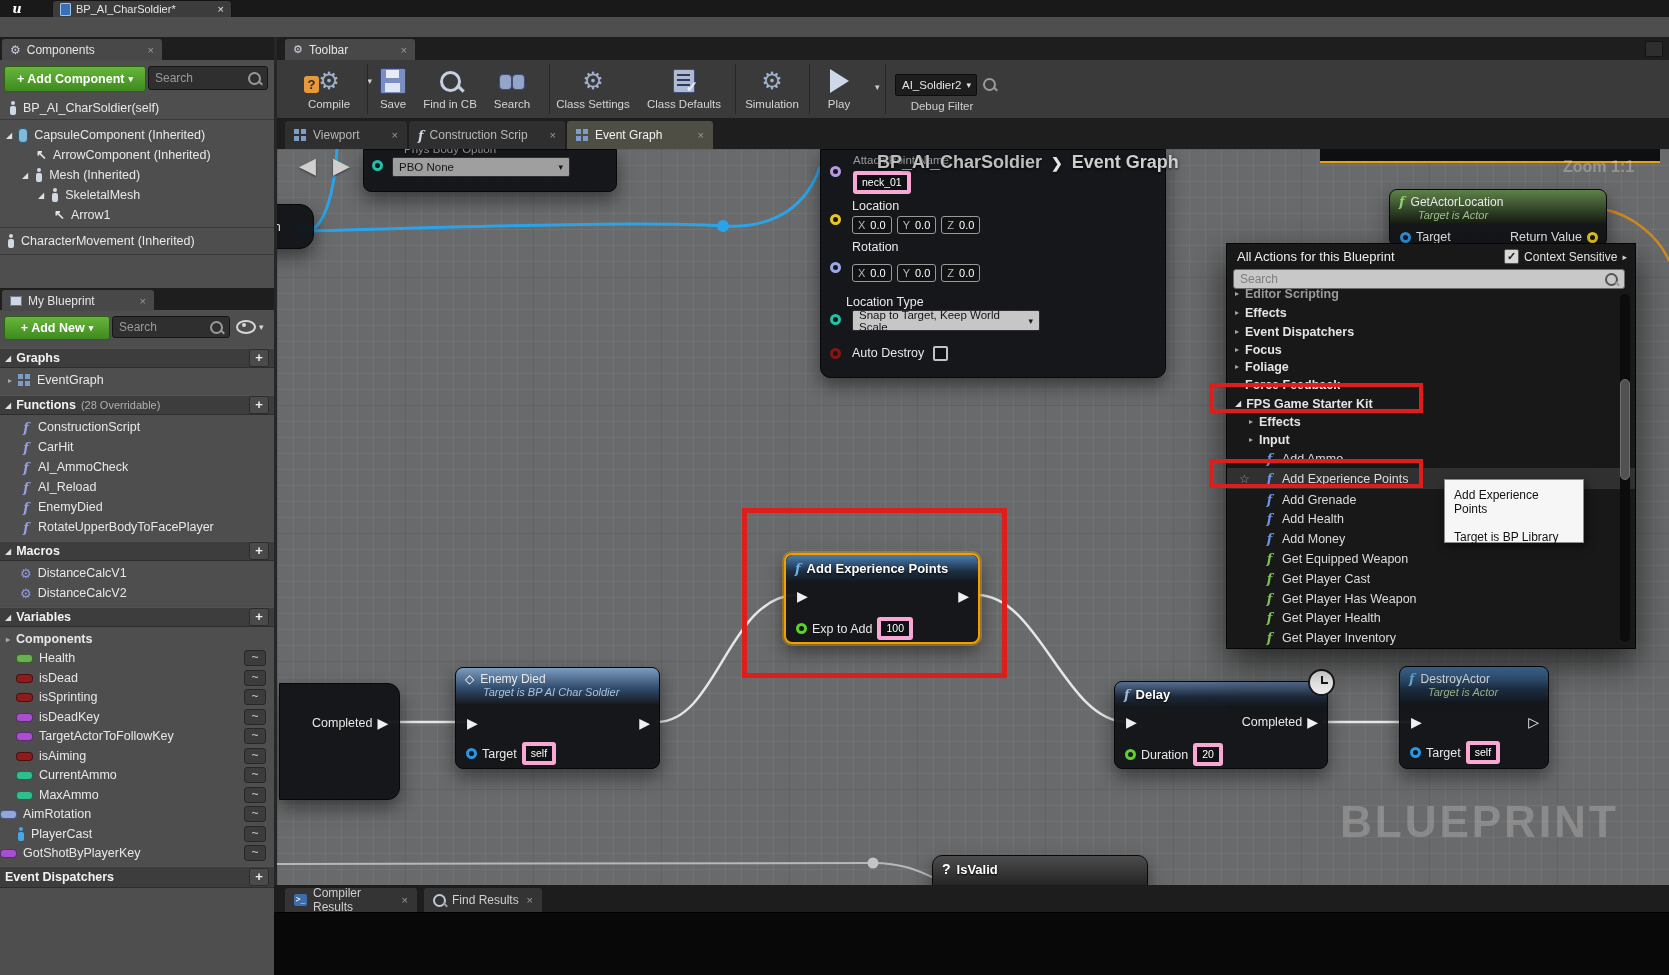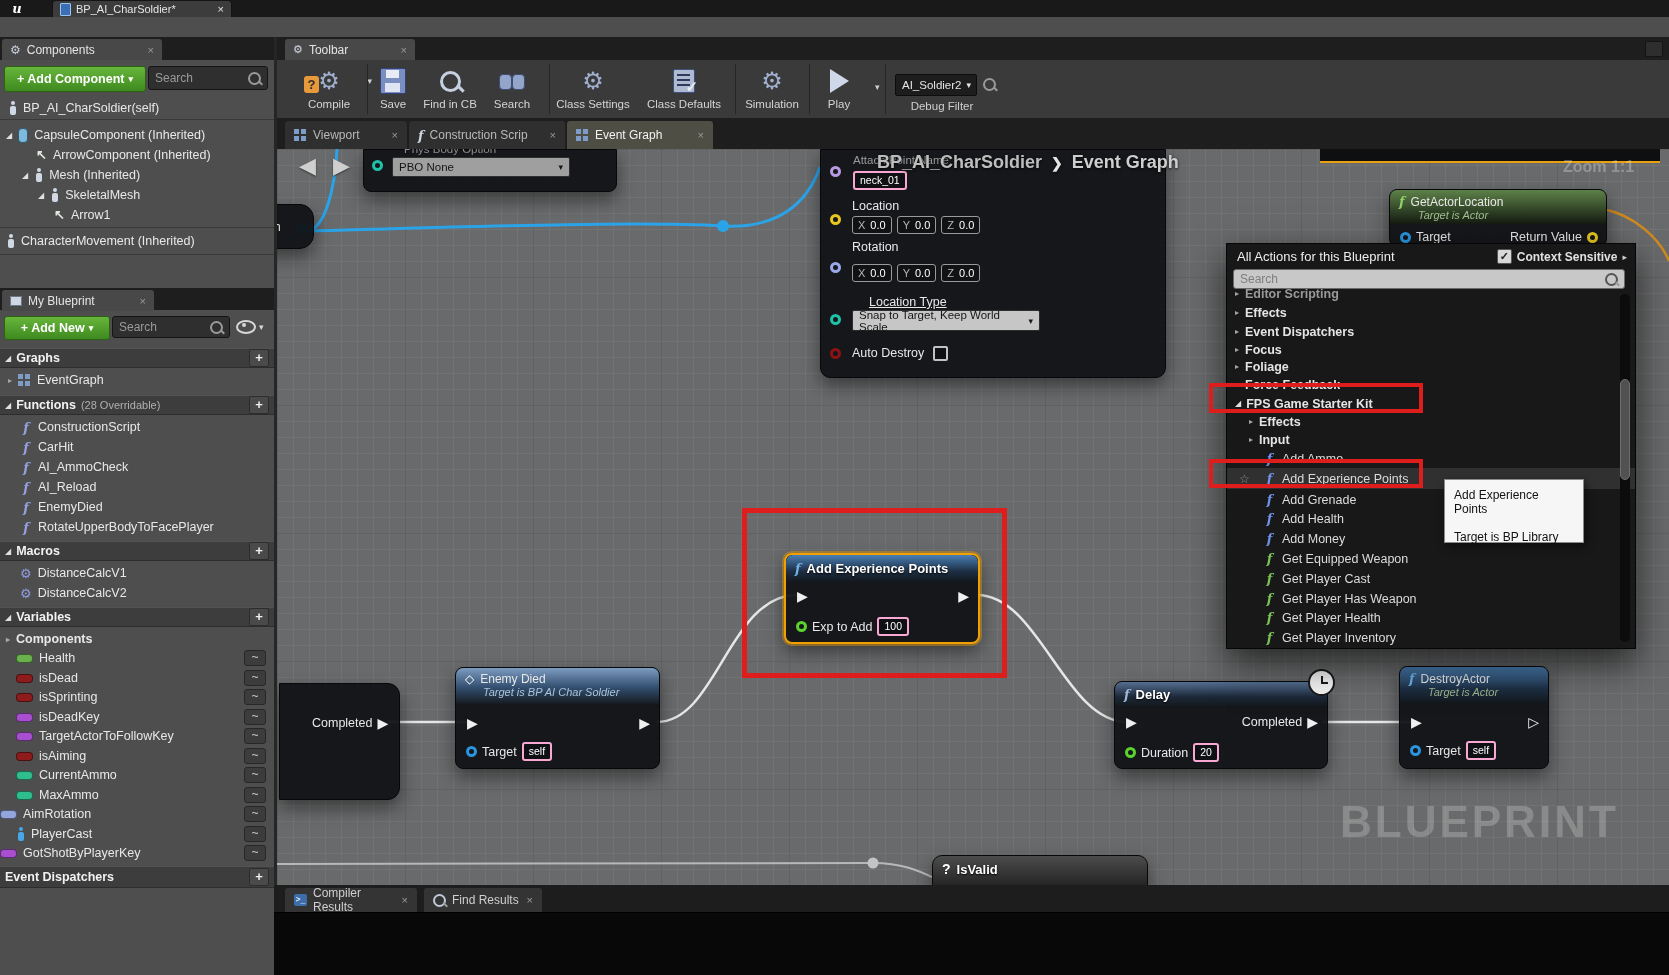--- a/index.html
+++ b/index.html
@@ -92,21 +92,21 @@
      box-shadow:7px 0 0 #7d9cc8,0 7px 0 #7d9cc8,7px 7px 0 #7d9cc8;}
   .node{position:absolute;background:rgba(17,19,22,.95);border:1px solid #070809;border-radius:8px;
         box-shadow:0 8px 18px rgba(0,0,0,.45);color:#e8e8e8;box-sizing:border-box;}
   .nhdr{border-radius:7px 7px 0 0;display:flex;align-items:center;gap:6px;padding:0 9px;box-sizing:border-box;}
   .nhdr .t{font-weight:bold;font-size:13px;color:#fff;text-shadow:0 1px 2px #000;}
   .nhdr2{border-radius:7px 7px 0 0;padding:4px 9px 2px;box-sizing:border-box;}
   .nsub{font-style:italic;font-size:11px;}
   .nrow{position:absolute;display:flex;align-items:center;gap:5px;}
   .ring{width:11px;height:11px;border-radius:50%;box-sizing:border-box;border:3px solid currentColor;flex:none;}
   .xpin{font-size:14px;color:#f0f0f0;line-height:14px;}
-  .vbox{background:rgba(8,10,12,.5);border:2px solid #f9a8d4;border-radius:3px;color:#fff;font-size:10.5px;
+  .vbox{background:rgba(8,10,12,.5);border:4px solid #f9a8d4;border-radius:3px;color:#fff;font-size:10.5px;
         padding:0 5px;height:15px;line-height:15px;}
   .axbox{display:flex;gap:5px;align-items:center;border:1px solid #9a9a9a;border-radius:3px;
          background:rgba(8,10,12,.35);height:16px;padding:0 5px;font-size:11px;}
   .ax{color:#b8b8b8;} .av{color:#fff;}
   .ddl{background:#c6c6c6;color:#161616;border:1px solid #2e2e2e;border-radius:2px;font-size:11.5px;
        display:flex;align-items:center;padding:0 6px;box-sizing:border-box;justify-content:space-between;}
   .chk{width:15px;height:15px;background:rgba(8,10,12,.5);border:2px solid #c2c2c2;border-radius:2px;box-sizing:border-box;}
   .lblw{font-size:12.5px;color:#e8e8e8;}
   .clock{position:absolute;width:27px;height:27px;border-radius:50%;background:#f2f2f2;border:2px solid #1a1a1a;box-sizing:border-box;}
   .clock::before{content:"";position:absolute;left:11px;top:5px;width:2px;height:8px;background:#1a1a1a;}
@@ -499,21 +499,21 @@
           </span>
         <span class="axbox">
             <span class="ax">Y</span>
             <span class="av">0.0</span>
           </span>
         <span class="axbox">
             <span class="ax">Z</span>
             <span class="av">0.0</span>
           </span>
       </div>
-      <div class="lblw" style="position:absolute;left:48px;top:145px;text-decoration:underline;">Location Type</div>
+      <div class="lblw" style="position:absolute;left:25px;top:145px;">Location Type</div>
       <span class="ring" style="position:absolute;left:9px;top:164px;color:#1fc2a8;"></span>
       <div class="ddl" style="position:absolute;left:31px;top:160px;width:188px;height:21px;">
         <span>Snap to Target, Keep World Scale</span>
         <span style="font-size:9px;">▾</span>
       </div>
       <span class="ring" style="position:absolute;left:9px;top:198px;color:#8c1313;"></span>
       <div class="lblw" style="position:absolute;left:31px;top:196px;">Auto Destroy</div>
       <span class="chk" style="position:absolute;left:112px;top:196px;"></span>
     </div>
 
@@ -625,21 +625,21 @@
       </div>
     </div>
 
     <div class="abs" style="left:1063px;top:648px;font-size:44px;font-weight:bold;letter-spacing:3px;color:rgba(255,255,255,.22);z-index:2;">BLUEPRINT</div>
   </div>
 
   <div class="abs amenu">
     <div style="position:absolute;left:10px;top:5px;font-size:13px;color:#ededed;">All Actions for this Blueprint</div>
     <div style="position:absolute;right:8px;top:5px;display:flex;align-items:center;gap:5px;">
       <span style="width:13px;height:13px;background:#d8d8d8;border:1px solid #555;border-radius:2px;color:#222;font-size:11px;line-height:13px;text-align:center;font-weight:bold;">✓</span>
-      <span style="font-size:12px;color:#e0e0e0;font-weight:bold;">Context Sensitive</span>
+      <span style="font-size:12px;color:#e0e0e0;">Context Sensitive</span>
       <span style="font-size:9px;color:#cfcfcf;">▸</span>
     </div>
     <div class="searchbox" style="position:absolute;left:6px;top:25px;width:392px;height:20px;background:#c8c8c8;border-color:#6a6a6a;color:#7e7e7e;z-index:3;">
       <span style="flex:1;">Search</span>
       <span class="mag" style="border-color:#555;"></span>
     </div>
 
     <div class="am-row" style="top:40px;padding-left:8px;color:#9a9a9a;">
       <span class="tri gray" style="margin-right:6px;">▸</span>
       <span class="am-cat" style="color:#9a9a9a;">Editor Scripting</span>

